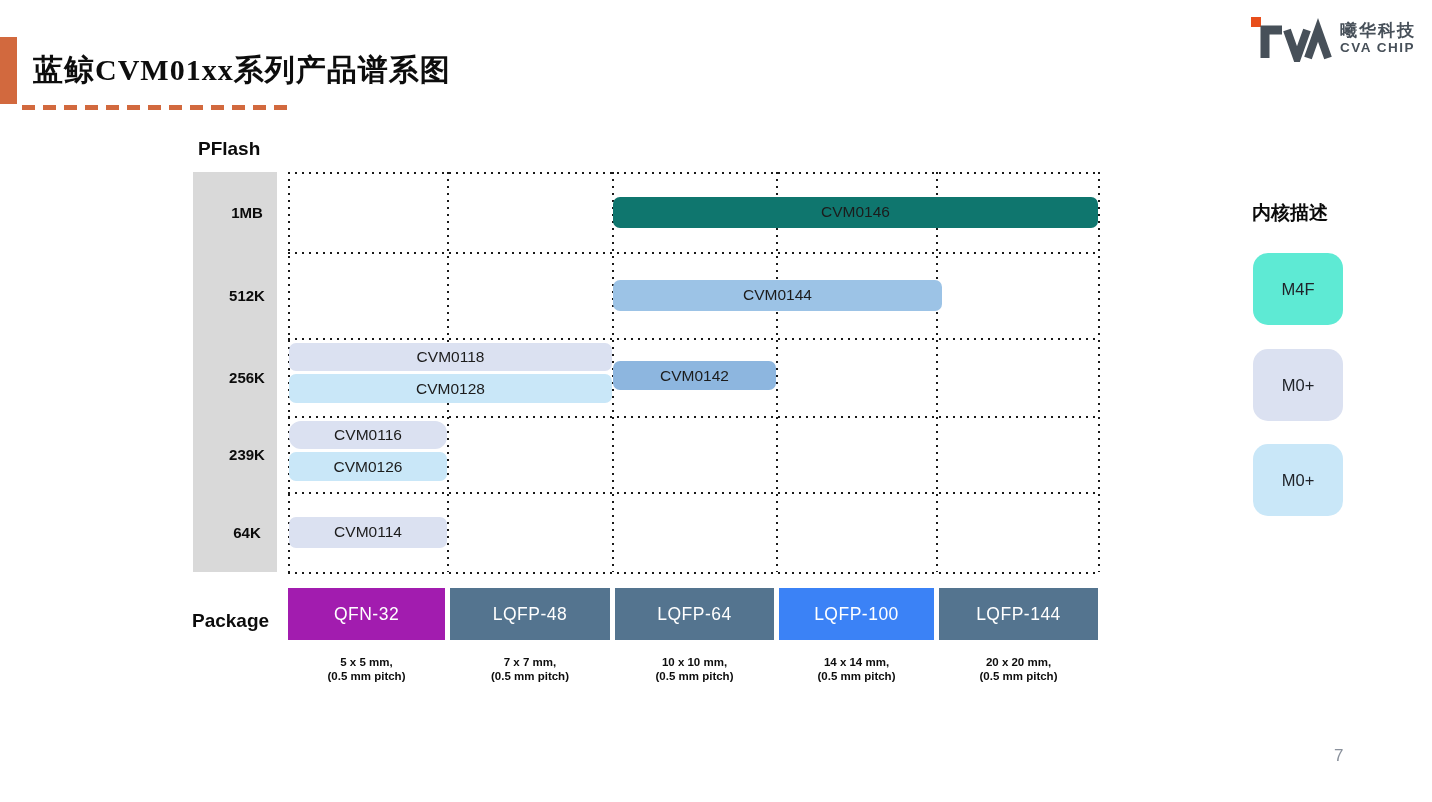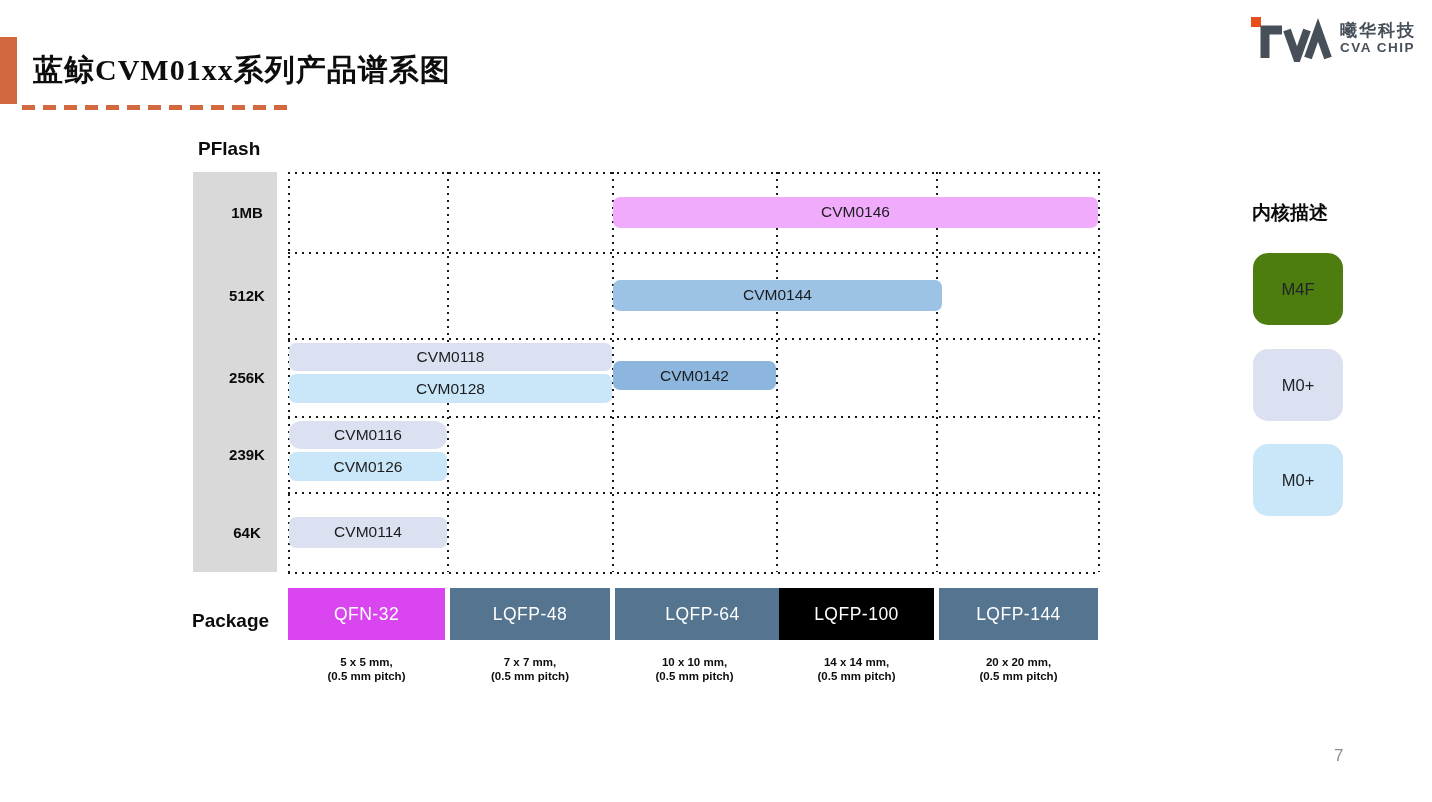--- a/index.html
+++ b/index.html
@@ -79,60 +79,60 @@
       <div class="vline" style="left: 612px; top: 172px; height: 400px;"></div>
       <div class="vline" style="left: 776px; top: 172px; height: 400px;"></div>
       <div class="vline" style="left: 936px; top: 172px; height: 400px;"></div>
       <div class="vline" style="left: 1098px; top: 172px; height: 400px;"></div>
       <div class="hline" style="top: 172px; left: 288px; width: 812px;"></div>
       <div class="hline" style="top: 252px; left: 288px; width: 812px;"></div>
       <div class="hline" style="top: 338px; left: 288px; width: 812px;"></div>
       <div class="hline" style="top: 416px; left: 288px; width: 812px;"></div>
       <div class="hline" style="top: 492px; left: 288px; width: 812px;"></div>
       <div class="hline" style="top: 572px; left: 288px; width: 812px;"></div>
-      <div class="bar" style="left: 613px; width: 485px; top: 196.5px; height: 31px; background: #f0abfc;">CVM0146</div>
+      <div class="bar" style="left: 613px; width: 485px; top: 196.5px; height: 31px; background: #0f766e;">CVM0146</div>
       <div class="bar" style="left: 613px; width: 329px; top: 279.5px; height: 31px; background: rgb(156, 195, 230);">CVM0144</div>
       <div class="bar" style="left: 289px; width: 323px; top: 343px; height: 28px; background: rgb(219, 225, 241);">CVM0118</div>
       <div class="bar" style="left: 289px; width: 323px; top: 374px; height: 29px; background: rgb(201, 231, 248);">CVM0128</div>
       <div class="bar" style="left: 613px; width: 163px; top: 361px; height: 29px; background: rgb(141, 182, 223);">CVM0142</div>
       <div class="bar" style="left: 289px; width: 158px; top: 421px; height: 28px; background: rgb(219, 225, 241); border-radius: 12px;">CVM0116</div>
       <div class="bar" style="left: 289px; width: 158px; top: 452px; height: 29px; background: rgb(201, 231, 248);">CVM0126</div>
       <div class="bar" style="left: 289px; width: 158px; top: 516.5px; height: 31px; background: rgb(219, 225, 241);">CVM0114</div>
     </div>
 
   <div class="axis-title" id="package-title">Package</div>
   <div id="package-layer">
-      <div class="pkg-cell" style="left: 288px; width: 157px; background: #d946ef;">QFN-32</div>
+      <div class="pkg-cell" style="left: 288px; width: 157px; background: #a21caf;">QFN-32</div>
       <div class="pkg-size" style="left: 288px; width: 157px;">
         <div>5 x 5 mm,</div>
         <div>(0.5 mm pitch)</div>
       </div>
       <div class="pkg-cell" style="left: 450px; width: 160px; background: rgb(84, 116, 143);">LQFP-48</div>
       <div class="pkg-size" style="left: 450px; width: 160px;">
         <div>7 x 7 mm,</div>
         <div>(0.5 mm pitch)</div>
       </div>
-      <div class="pkg-cell" style="left: 615px; width: 159px; background: rgb(84, 116, 143); padding-left: 8px;">LQFP-64</div>
+      <div class="pkg-cell" style="left: 615px; width: 159px; background: rgb(84, 116, 143);">LQFP-64</div>
       <div class="pkg-size" style="left: 615px; width: 159px;">
         <div>10 x 10 mm,</div>
         <div>(0.5 mm pitch)</div>
       </div>
-      <div class="pkg-cell" style="left: 779px; width: 155px; background: #000000;">LQFP-100</div>
+      <div class="pkg-cell" style="left: 779px; width: 155px; background: #3b82f6;">LQFP-100</div>
       <div class="pkg-size" style="left: 779px; width: 155px;">
         <div>14 x 14 mm,</div>
         <div>(0.5 mm pitch)</div>
       </div>
       <div class="pkg-cell" style="left: 939px; width: 159px; background: rgb(84, 116, 143);">LQFP-144</div>
       <div class="pkg-size" style="left: 939px; width: 159px;">
         <div>20 x 20 mm,</div>
         <div>(0.5 mm pitch)</div>
       </div>
     </div>
 
   <div class="legend-title">内核描述</div>
   <div id="legend-layer">
-      <div class="legend-box" style="top: 253px; background: #4d7c0f;">M4F</div>
+      <div class="legend-box" style="top: 253px; background: #5eead4;">M4F</div>
       <div class="legend-box" style="top: 349px; background: rgb(219, 225, 241);">M0+</div>
       <div class="legend-box" style="top: 444px; background: rgb(201, 231, 248);">M0+</div>
     </div>
 
   <div class="page-number">7</div>
 </div>
 
 </body></html>

